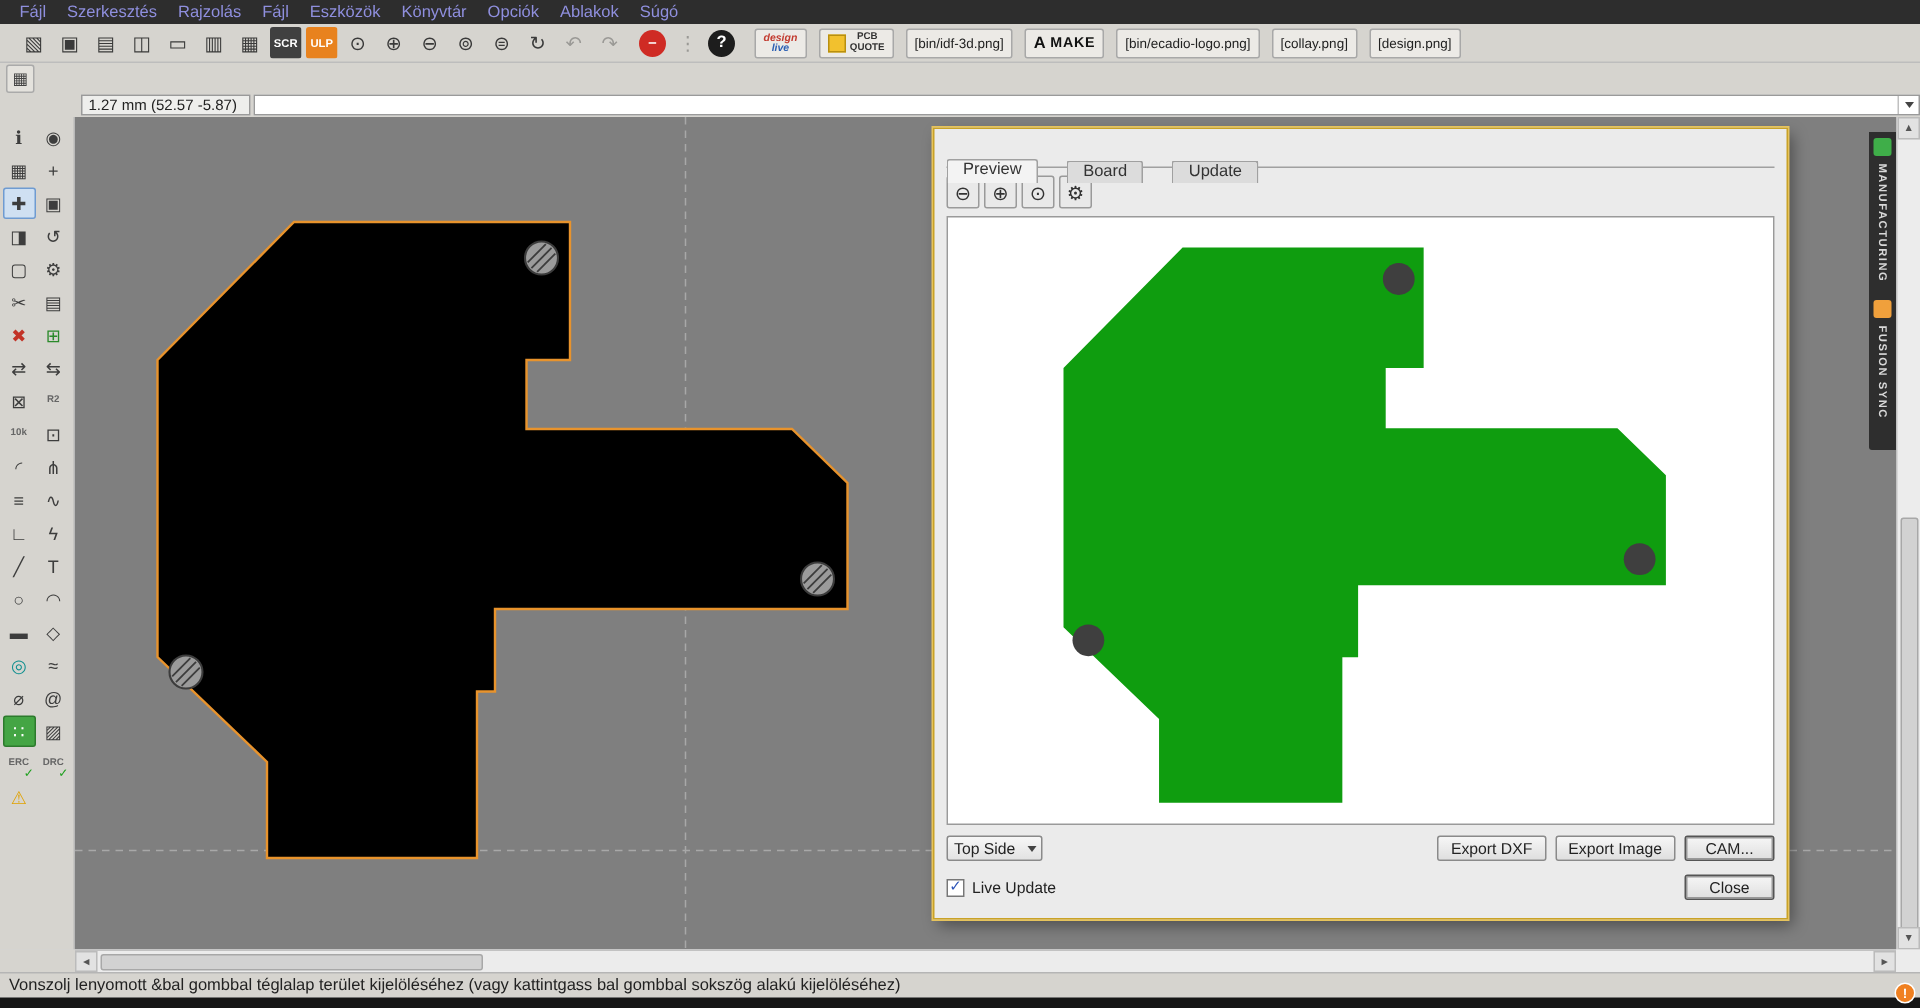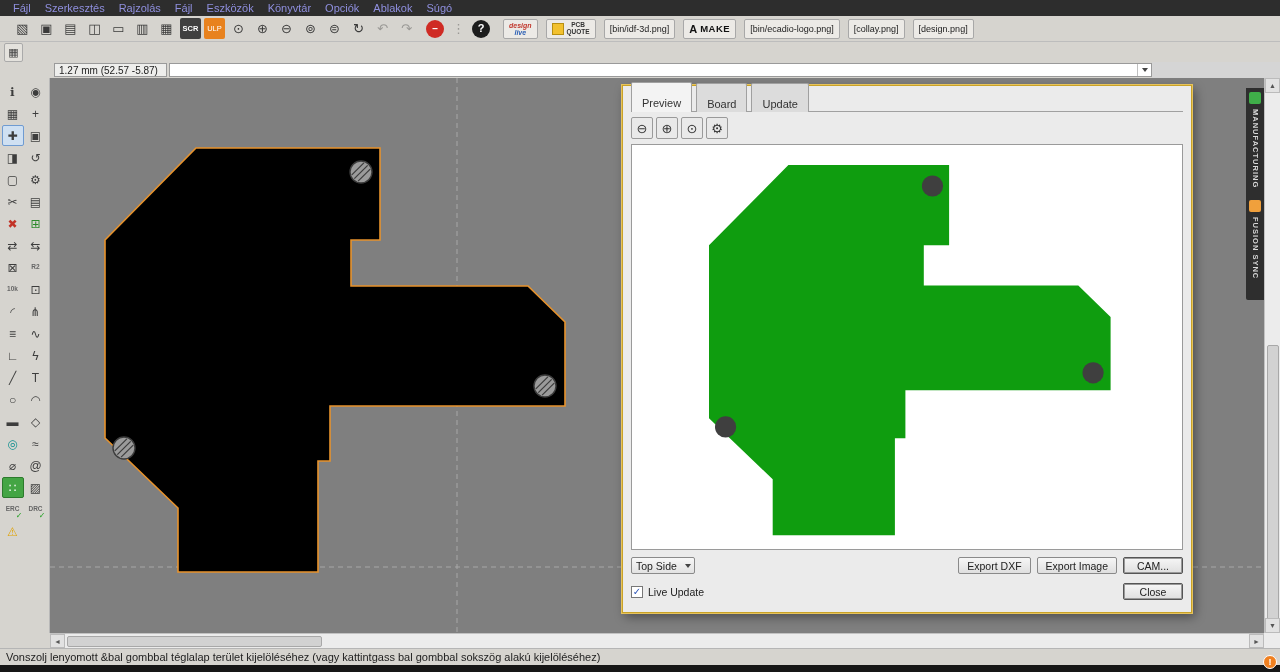--- a/index.html
+++ b/index.html
@@ -14,41 +14,41 @@
     display:flex;align-items:center;padding-left:6px;box-sizing:border-box;z-index:10;}
   .menu-item{color:#8f8fde;font-size:11px;padding:0 7px;cursor:default;white-space:nowrap;}
   #toolbar{position:absolute;left:0;top:16px;width:1280px;height:26px;background:#d6d4cf;
     border-bottom:1px solid #bdbdbd;display:flex;align-items:center;padding-left:12px;box-sizing:border-box;z-index:10;}
   .tb-icon{width:21px;height:21px;margin-right:3px;display:flex;align-items:center;justify-content:center;
     border:1px solid transparent;border-radius:2px;box-sizing:border-box;}
   .tb-icon .g{font-style:normal;font-size:13px;color:#3a3a3a;line-height:1;}
   .tb-icon.scr{background:#404040;}
   .tb-icon.scr .g{color:#fff;font-size:7.5px;font-weight:bold;}
   .tb-icon.ulp{background:#e8821e;}
-  .tb-icon.ulp .g{color:#fff;font-size:7.5px;font-weight:normal;}
+  .tb-icon.ulp .g{color:#fff;font-size:7.5px;font-weight:bold;}
   .tb-icon.stop{background:#cf2b24;border-radius:50%;width:18px;height:18px;margin:0 4px 0 6px;}
   .tb-icon.stop .g{color:#fff;font-size:10px;font-weight:bold;}
   .tb-icon.help{background:#1d1d1d;border-radius:50%;width:18px;height:18px;}
   .tb-icon.help .g{color:#fff;font-size:11px;font-weight:bold;}
   .tb-icon.disabled{opacity:.38;}
   .tb-badge{height:20px;margin-right:8px;border:1px solid #a8a8a8;background:#eceae6;border-radius:2px;
     display:flex;align-items:center;justify-content:center;padding:0 5px;box-sizing:border-box;}
   .badge-col{display:flex;flex-direction:column;align-items:center;line-height:1;}
   .badge-col .l1{font-size:7px;font-style:italic;font-weight:bold;color:#c23a2f;}
   .badge-col .l2{font-size:7px;font-style:italic;font-weight:bold;color:#2b5fb4;}
   .badge-sq{width:10px;height:10px;background:#f2c12e;border:1px solid #b88f10;margin-right:3px;}
   .badge-col .q1,.badge-col .q2{font-size:6.5px;font-weight:bold;color:#333;}
   .badge-txt{font-size:9px;color:#222;white-space:nowrap;}
   .make-a{font-size:11px;font-weight:bold;color:#111;margin-right:3px;}
   .make-t{font-size:9.5px;font-weight:bold;color:#111;letter-spacing:.5px;}
   #gridrow{position:absolute;left:0;top:42px;width:1280px;height:20px;background:#d6d4cf;z-index:10;
     display:flex;align-items:center;padding-left:4px;box-sizing:border-box;}
   .grid-btn{width:17px;height:17px;border:1px solid #aaa;background:#e4e2dd;border-radius:2px;
     display:flex;align-items:center;justify-content:center;font-size:11px;color:#444;}
-  #coordrow{position:absolute;left:0;top:62px;width:1152px;height:16px;background:#d6d4cf;z-index:10;
+  #coordrow{position:absolute;left:0;top:62px;width:1280px;height:16px;background:#d6d4cf;z-index:10;
     display:flex;align-items:center;box-sizing:border-box;}
   #coordbox{margin-left:54px;width:113px;height:14px;border:1px solid #9a9a9a;background:#eeeeec;
     font-size:10px;line-height:13px;padding-left:4px;box-sizing:border-box;white-space:nowrap;overflow:hidden;}
   #cmdcombo{flex:1;height:14px;margin-left:2px;border:1px solid #9a9a9a;background:#fff;
     display:flex;align-items:center;box-sizing:border-box;}
   #cmdcombo .val{flex:1;font-size:10px;padding-left:3px;}
   .combo-arrow{width:13px;height:12px;display:flex;align-items:center;justify-content:center;border-left:1px solid #c0c0c0;}
   .tri-down{width:0;height:0;border-left:3.5px solid transparent;border-right:3.5px solid transparent;border-top:4.5px solid #444;}
   
   #sidebar{position:absolute;left:0;top:78px;width:50px;height:555px;background:#d6d4cf;
@@ -94,22 +94,22 @@
   #statusbar{position:absolute;left:0;top:648px;width:1280px;height:17px;background:#d6d4cf;border-top:1px solid #b5b5b5;
     font-size:11px;line-height:17px;padding-left:6px;box-sizing:border-box;color:#222;z-index:10;white-space:nowrap;overflow:hidden;}
   #bottomstrip{position:absolute;left:0;top:665px;width:1280px;height:7px;background:#161616;z-index:10;}
   #notif{position:absolute;right:3px;bottom:3px;width:14px;height:14px;border-radius:50%;background:#f08020;border:1px solid #fff;
     color:#fff;font-size:9px;font-weight:bold;display:flex;align-items:center;justify-content:center;z-index:60;box-sizing:border-box;}
   
   #dialog{position:absolute;left:622px;top:85px;width:570px;height:528px;background:#ebebeb;
     border:1px solid #c9a227;box-shadow:0 0 0 1px #e6c35c,3px 4px 10px rgba(0,0,0,.4);
     box-sizing:border-box;padding:6px 8px;z-index:30;}
   #dtabs{height:19px;border-bottom:1px solid #a0a0a0;display:flex;align-items:flex-end;}
-  .dtab{font-size:11px;padding:14px 10px 2px;background:#dcdcdc;border:1px solid #a0a0a0;border-bottom:none;
-    border-radius:2px 2px 0 0;margin-right:4px;position:relative;top:1px;color:#333;}
+  .dtab{font-size:11px;padding:0 10px 2px;background:#dcdcdc;border:1px solid #a0a0a0;border-bottom:none;
+    border-radius:2px 2px 0 0;margin-right:19px;position:relative;top:11px;color:#333;}
   .dtab.active{background:#f3f3f3;padding-bottom:3px;font-weight:normal;}
   #dtoolbar{margin-top:6px;height:20px;display:flex;align-items:center;}
   .d-icon{width:20px;height:20px;margin-right:3px;border:1px solid #9a9a9a;background:#e9e9e9;border-radius:2px;
     display:flex;align-items:center;justify-content:center;}
   .d-icon .g{font-style:normal;font-size:13px;color:#333;line-height:1;}
   #previewbox{margin-top:6px;height:404px;border:1px solid #9a9a9a;background:#ffffff;position:relative;overflow:hidden;}
   #dcontrols{margin-top:7px;height:17px;display:flex;align-items:center;justify-content:center;}
   .dselect{width:64px;height:17px;border:1px solid #8a8a8a;background:linear-gradient(#f7f7f7,#e2e2e2);
     display:flex;align-items:center;border-radius:2px;box-sizing:border-box;}
   .dselect .val{flex:1;font-size:10.5px;padding-left:4px;white-space:nowrap;}

